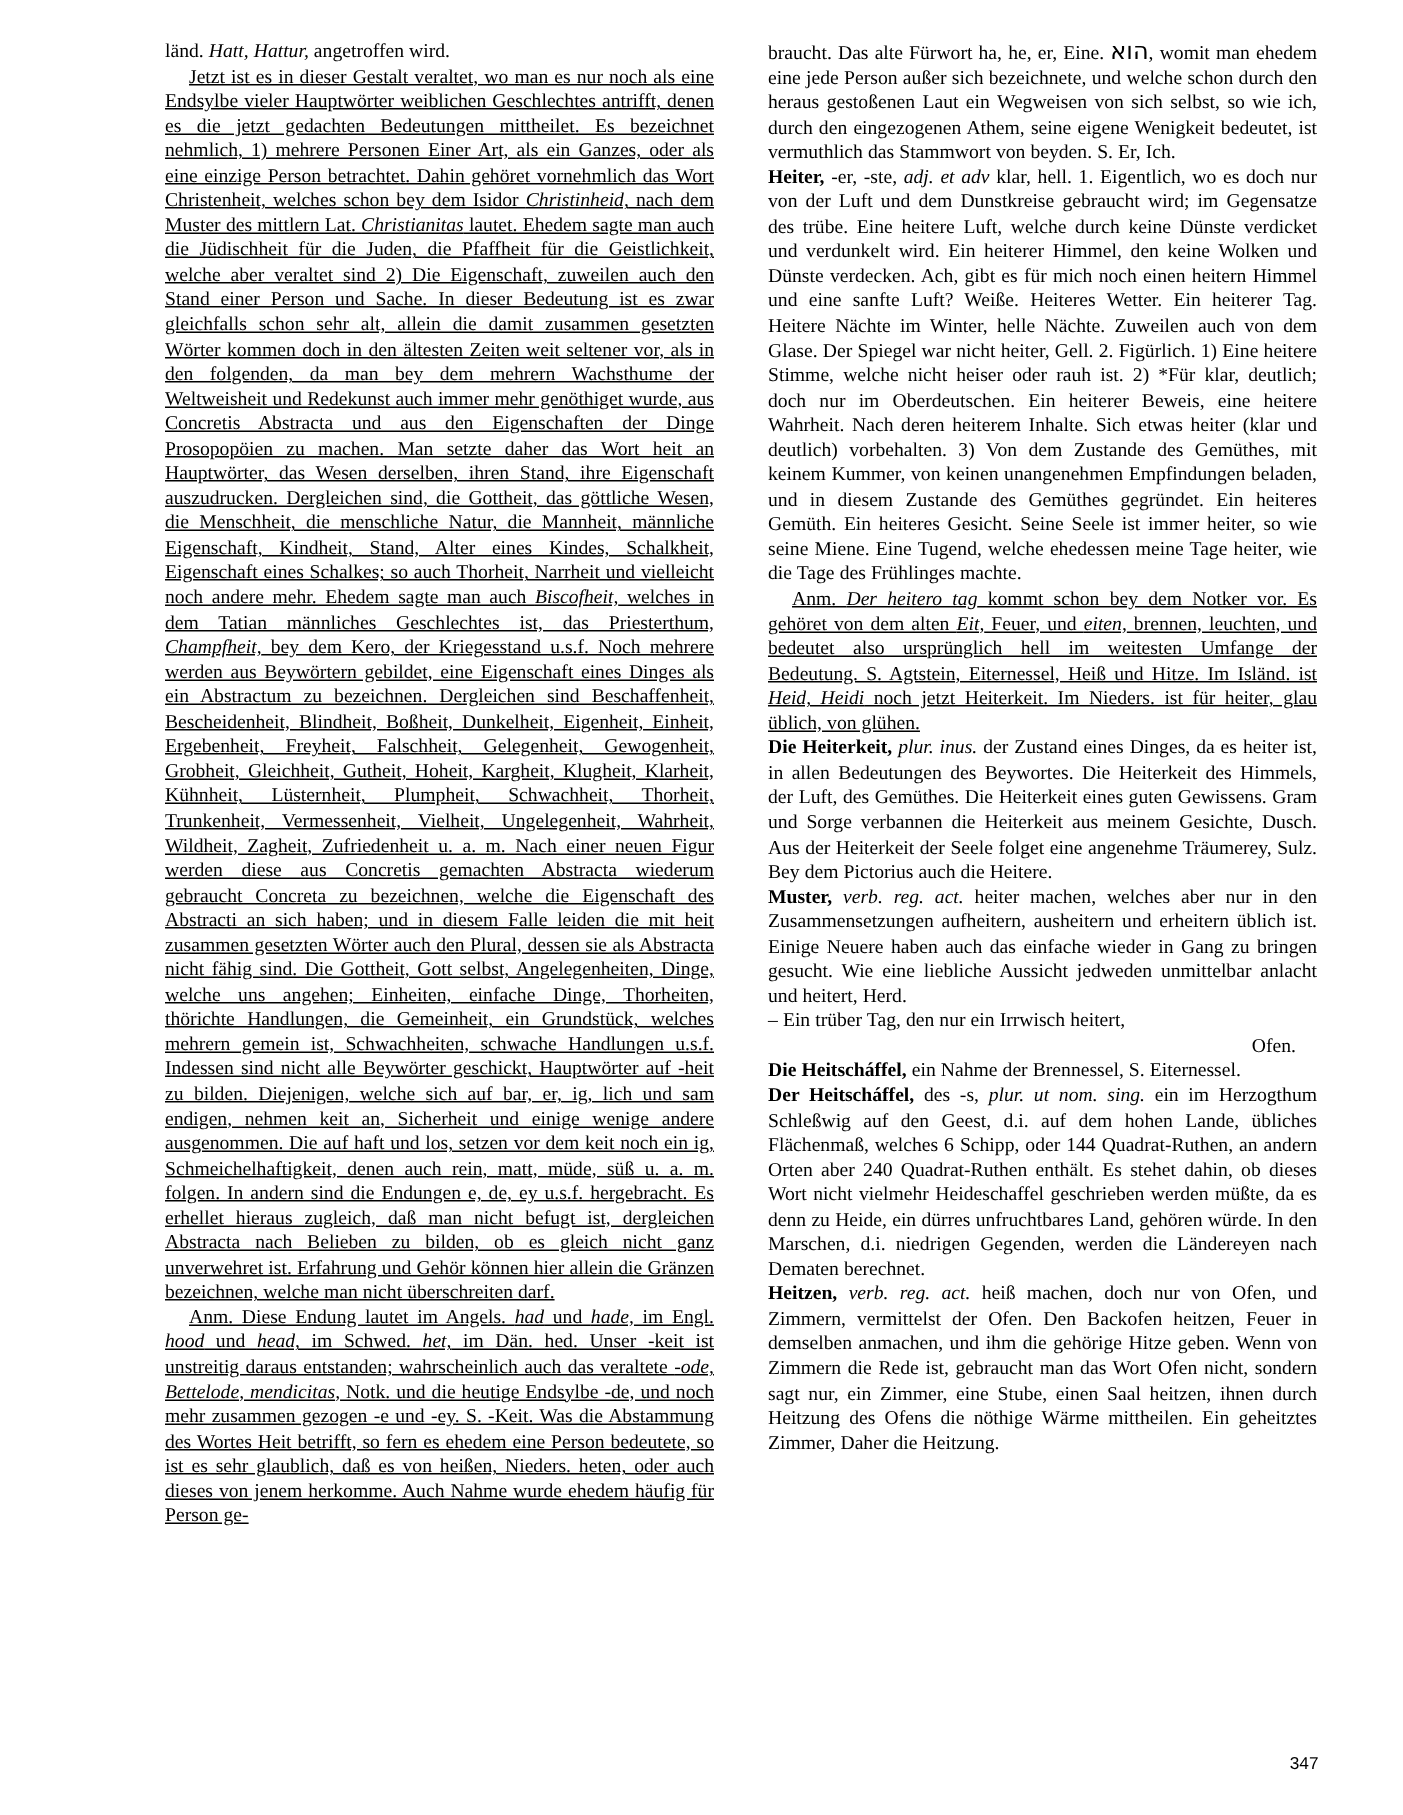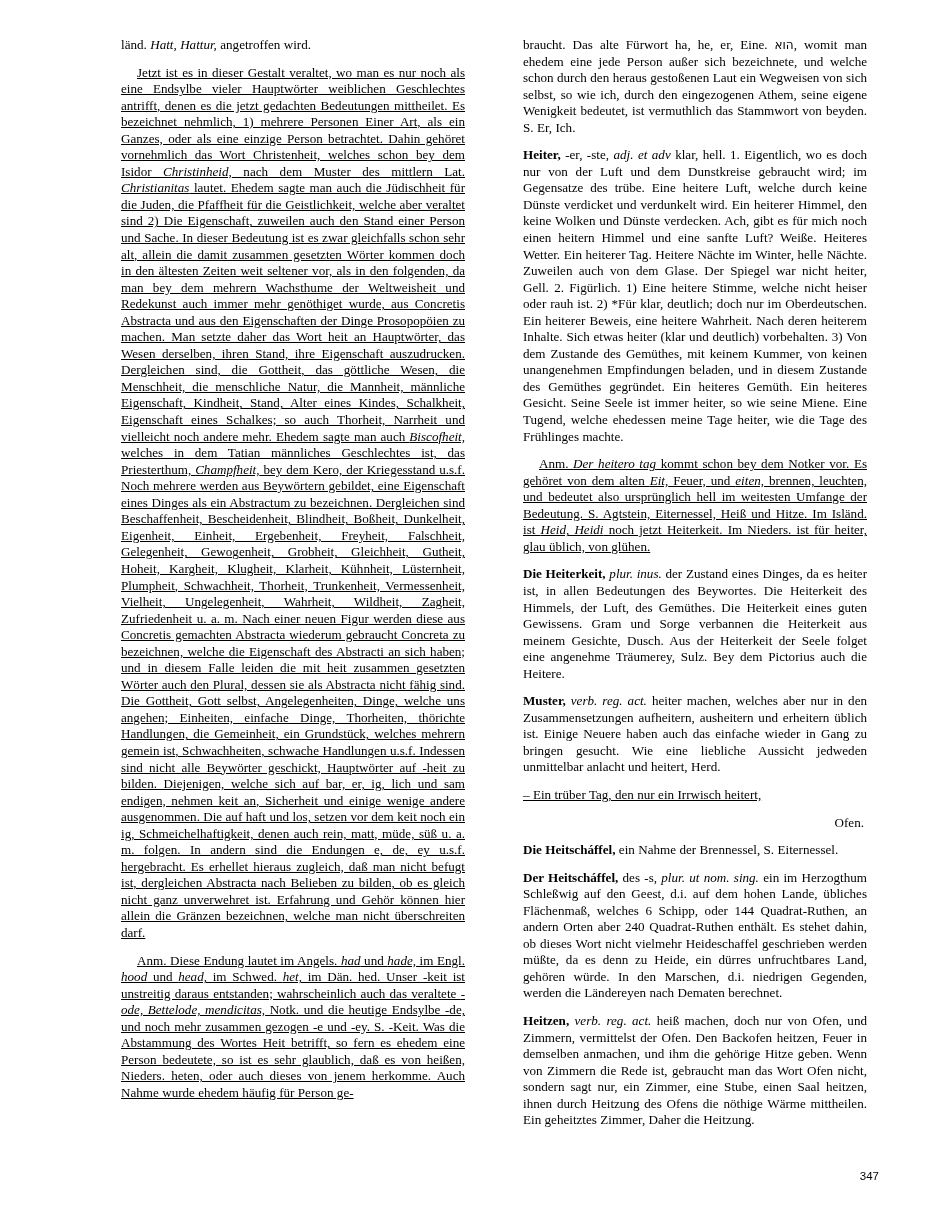--- a/index.html
+++ b/index.html
@@ -27,57 +27,56 @@
     display: flex;
     flex-direction: row;
     gap: 36px;
     align-items: flex-start;
   }
   .col {
     width: 366px;
     flex: 0 0 366px;
   }
   p {
-    margin: 11px;
+    margin: 0;
     text-align: justify;
     font-size: 13.1px;
     line-height: 16.55px;
     text-indent: 0;
     -webkit-hyphens: none;
     hyphens: none;
     word-spacing: 0.1px;
   }
   p.ind {
     text-indent: 16px;
     text-decoration: underline;
   }
   p.noind {
     text-indent: 0;
   }
   i, .it { font-style: italic; }
   .verse {
     text-indent: 14px;
     display: block;
-    text-decoration: underline;
   }
   .right {
     text-align: right;
     display: block;
     margin-right: 14px;
   }
   .folio {
     position: absolute;
     right: 56px;
     bottom: 28px;
     font-size: 11.5px;
     font-family: Liberation Sans, sans-serif;
   }
   .hebrew {
     font-family: "DejaVu Sans", sans-serif;
-    font-size: 12px;
+    font-size: 16px;
   }
 </style>
 </head>
 <body>
 
 <div class="page">
   <div class="columns">
     <div class="col" id="col-left">
         <p class="noind"><span>länd. </span><i>Hatt, Hattur,</i><span> angetroffen wird.</span></p>
         <p class="ind"><span>Jetzt ist es in dieser Gestalt veraltet, wo man es nur noch als eine Endsylbe vieler Hauptwörter weiblichen Geschlechtes antrifft, denen es die jetzt gedachten Bedeutungen mittheilet. Es bezeichnet nehmlich, 1) mehrere Personen Einer Art, als ein Ganzes, oder als eine einzige Person betrachtet. Dahin gehöret vornehmlich das Wort Christenheit, welches schon bey dem Isidor </span><i>Christinheid,</i><span> nach dem Muster des mittlern Lat. </span><i>Christianitas</i><span> lautet. Ehedem sagte man auch die Jüdischheit für die Juden, die Pfaffheit für die Geistlichkeit, welche aber veraltet sind 2) Die Eigenschaft, zuweilen auch den Stand einer Person und Sache. In dieser Bedeutung ist es zwar gleichfalls schon sehr alt, allein die damit zusammen gesetzten Wörter kommen doch in den ältesten Zeiten weit seltener vor, als in den folgenden, da man bey dem mehrern Wachsthume der Weltweisheit und Redekunst auch immer mehr genöthiget wurde, aus Concretis Abstracta und aus den Eigenschaften der Dinge Prosopopöien zu machen. Man setzte daher das Wort heit an Hauptwörter, das Wesen derselben, ihren Stand, ihre Eigenschaft auszudrucken. Dergleichen sind, die Gottheit, das göttliche Wesen, die Menschheit, die menschliche Natur, die Mannheit, männliche Eigenschaft, Kindheit, Stand, Alter eines Kindes, Schalkheit, Eigenschaft eines Schalkes; so auch Thorheit, Narrheit und vielleicht noch andere mehr. Ehedem sagte man auch </span><i>Biscofheit,</i><span> welches in dem Tatian männliches Geschlechtes ist, das Priesterthum, </span><i>Champfheit,</i><span> bey dem Kero, der Kriegesstand u.s.f. Noch mehrere werden aus Beywörtern gebildet, eine Eigenschaft eines Dinges als ein Abstractum zu bezeichnen. Dergleichen sind Beschaffenheit, Bescheidenheit, Blindheit, Boßheit, Dunkelheit, Eigenheit, Einheit, Ergebenheit, Freyheit, Falschheit, Gelegenheit, Gewogenheit, Grobheit, Gleichheit, Gutheit, Hoheit, Kargheit, Klugheit, Klarheit, Kühnheit, Lüsternheit, Plumpheit, Schwachheit, Thorheit, Trunkenheit, Vermessenheit, Vielheit, Ungelegenheit, Wahrheit, Wildheit, Zagheit, Zufriedenheit u. a. m. Nach einer neuen Figur werden diese aus Concretis gemachten Abstracta wiederum gebraucht Concreta zu bezeichnen, welche die Eigenschaft des Abstracti an sich haben; und in diesem Falle leiden die mit heit zusammen gesetzten Wörter auch den Plural, dessen sie als Abstracta nicht fähig sind. Die Gottheit, Gott selbst, Angelegenheiten, Dinge, welche uns angehen; Einheiten, einfache Dinge, Thorheiten, thörichte Handlungen, die Gemeinheit, ein Grundstück, welches mehrern gemein ist, Schwachheiten, schwache Handlungen u.s.f. Indessen sind nicht alle Beywörter geschickt, Hauptwörter auf -heit zu bilden. Diejenigen, welche sich auf bar, er, ig, lich und sam endigen, nehmen keit an, Sicherheit und einige wenige andere ausgenommen. Die auf haft und los, setzen vor dem keit noch ein ig, Schmeichelhaftigkeit, denen auch rein, matt, müde, süß u. a. m. folgen. In andern sind die Endungen e, de, ey u.s.f. hergebracht. Es erhellet hieraus zugleich, daß man nicht befugt ist, dergleichen Abstracta nach Belieben zu bilden, ob es gleich nicht ganz unverwehret ist. Erfahrung und Gehör können hier allein die Gränzen bezeichnen, welche man nicht überschreiten darf.</span></p>

